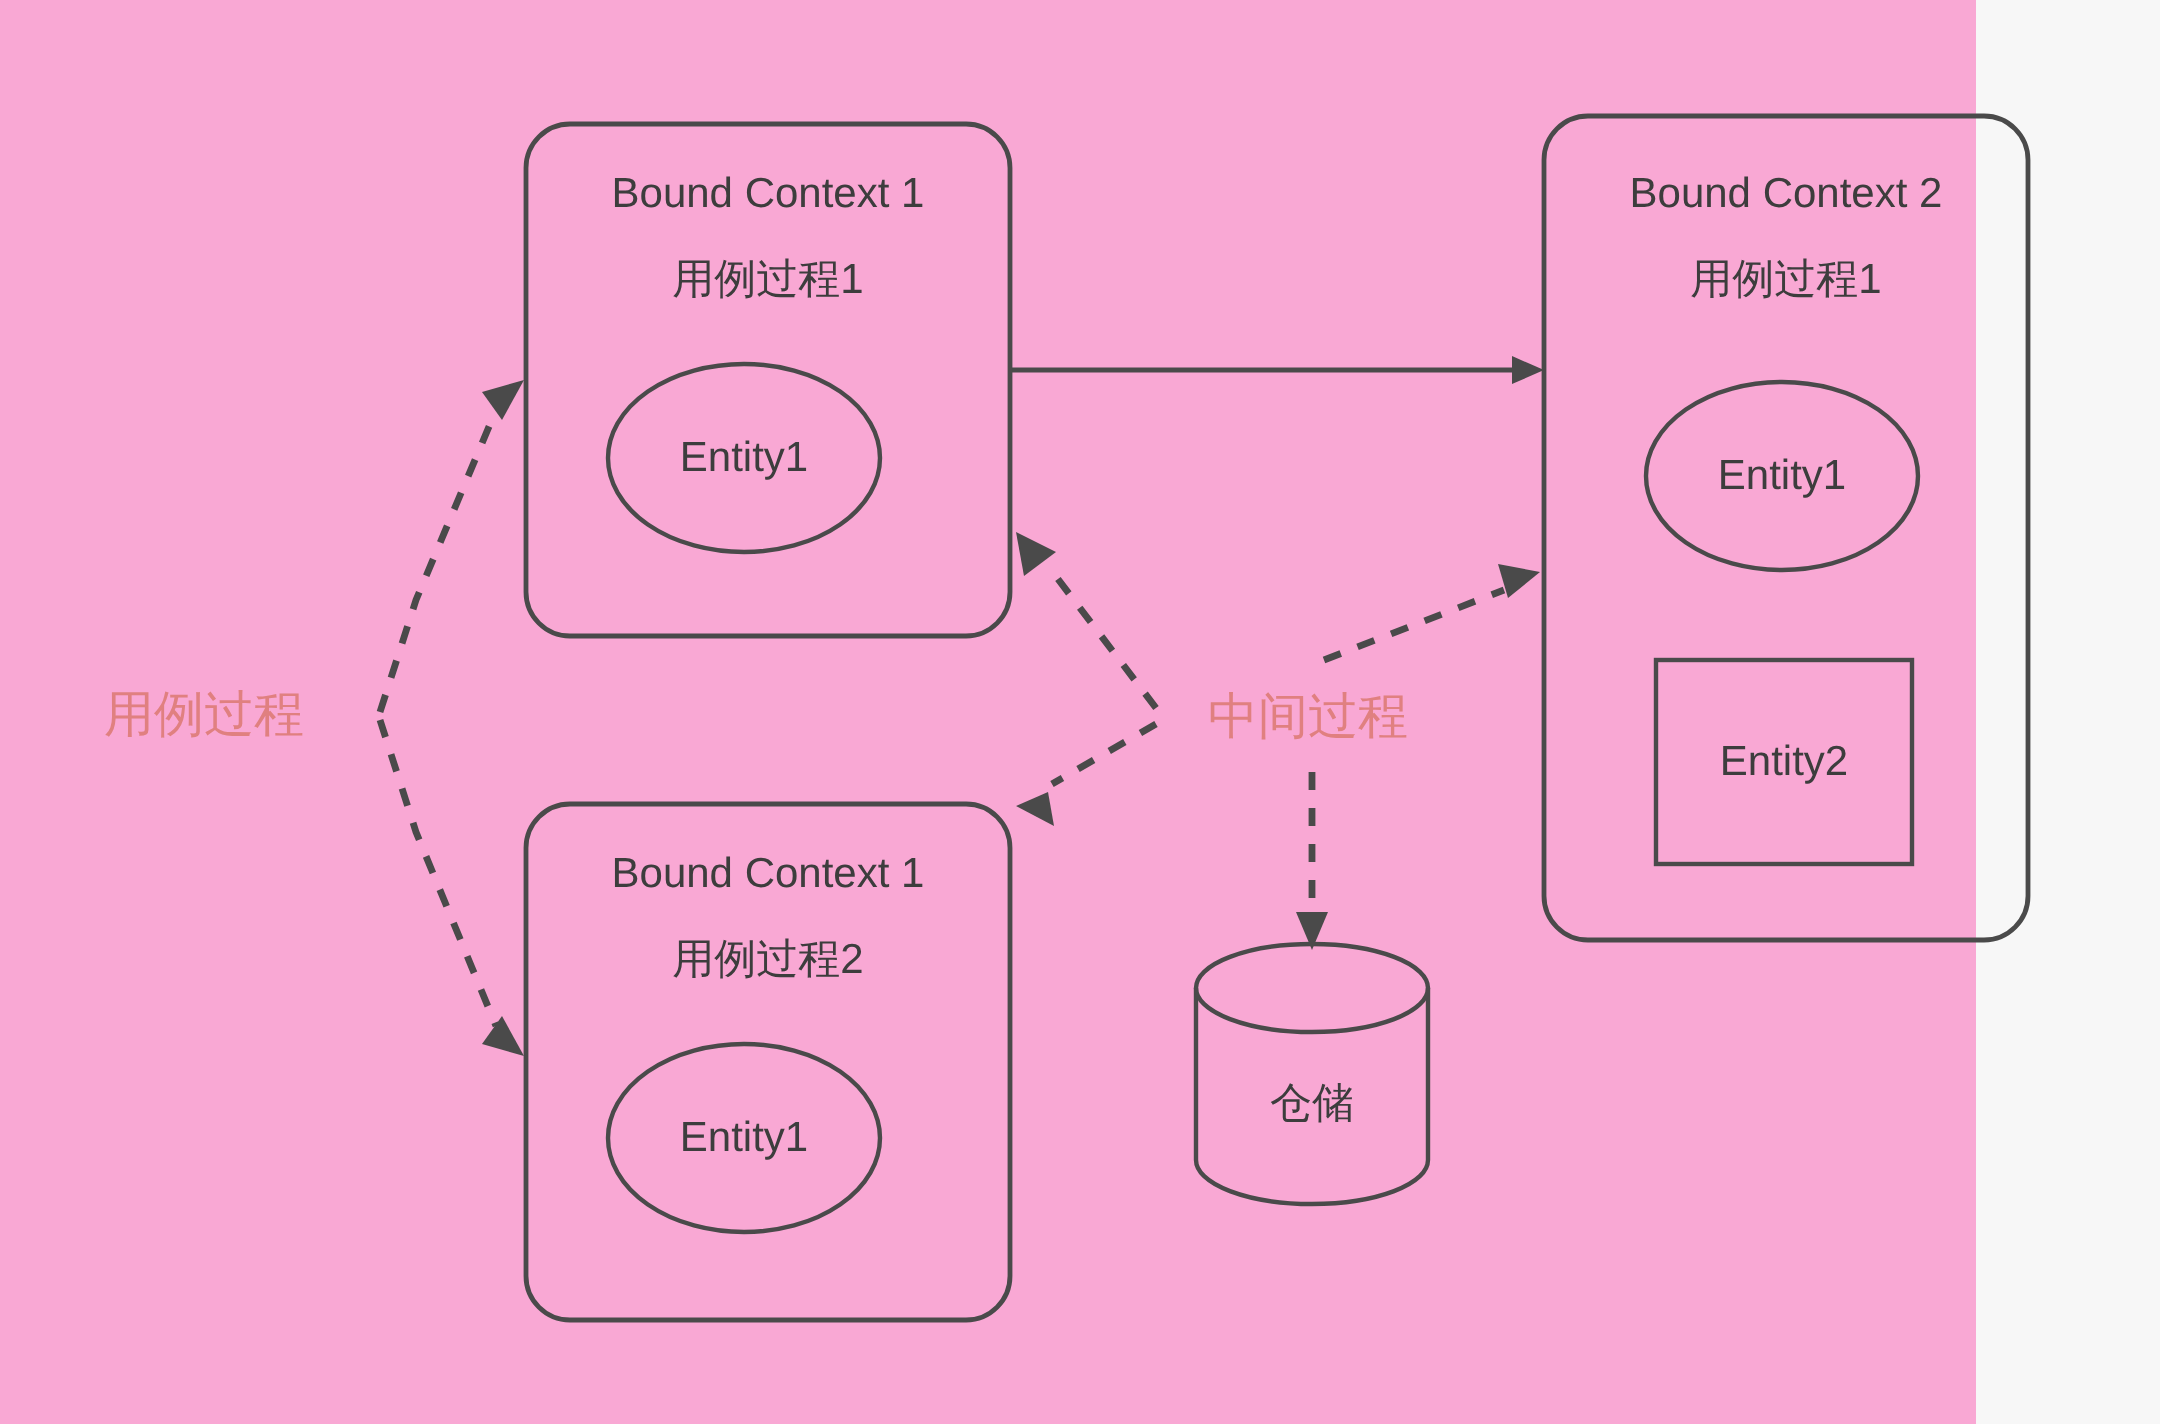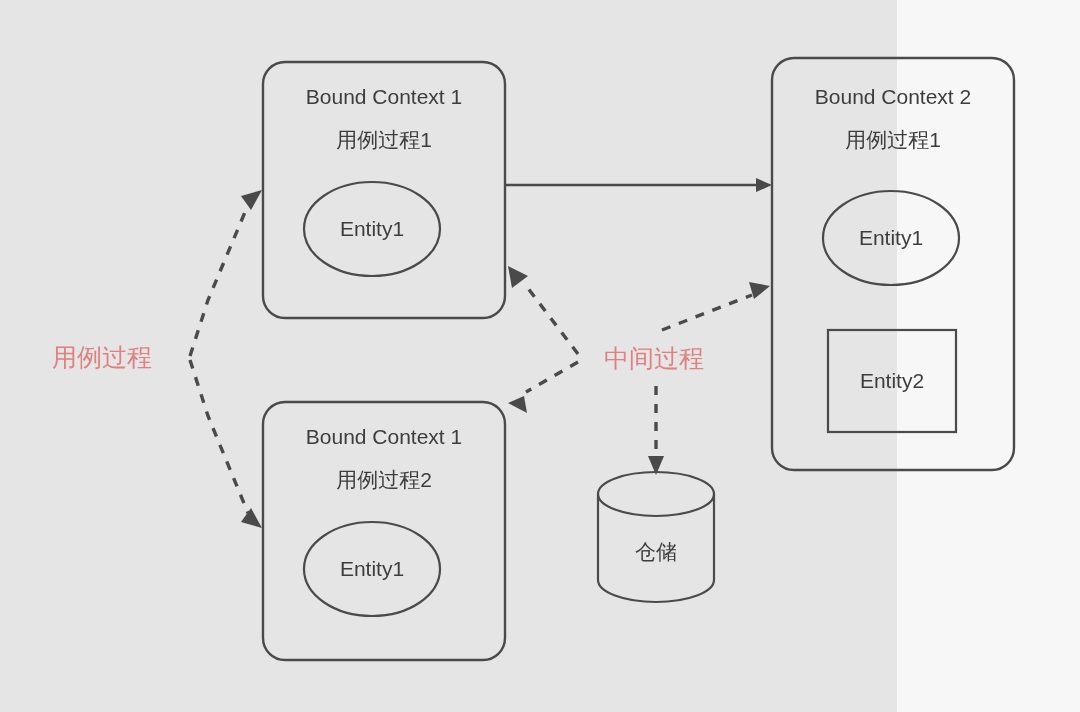--- a/index.html
+++ b/index.html
@@ -9,24 +9,23 @@
     background: #f7f7f7;
   }
   body {
     width: 1080px;
     height: 712px;
     overflow: hidden;
     font-family: "Liberation Sans", "DejaVu Sans", sans-serif;
   }
   #diagram-root {
     position: relative;
-    width: 856px;
+    width: 988px;
     height: 712px;
-    background: #e5e5e5;
-    padding-left: 41px;
+    background: #f9a8d4;
   }
   #diagram-svg {
     position: absolute;
     top: 0;
     left: 0;
     width: 1080px;
     height: 712px;
   }
   .node-label {
     font-family: "Liberation Sans", "DejaVu Sans", sans-serif;

